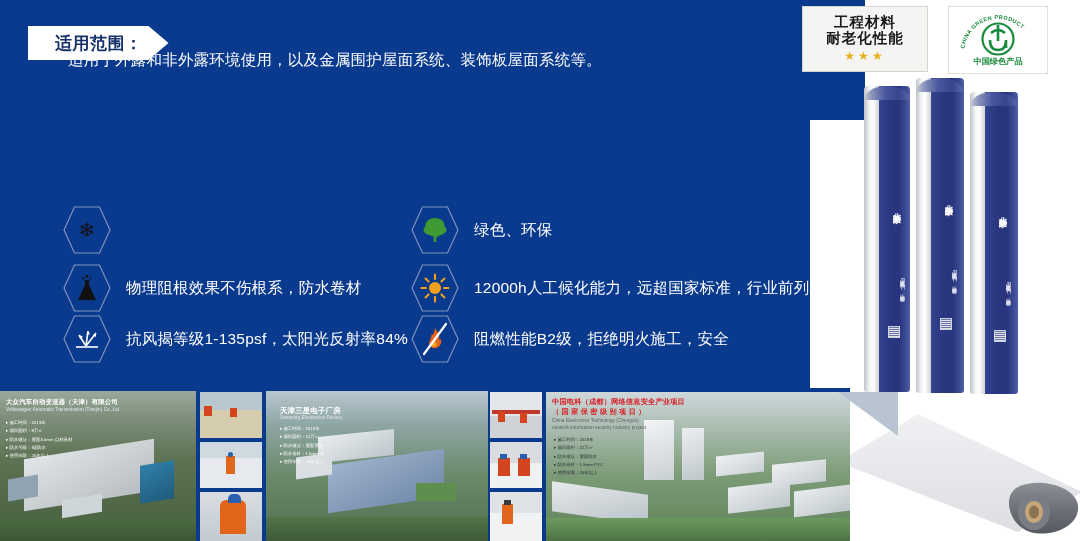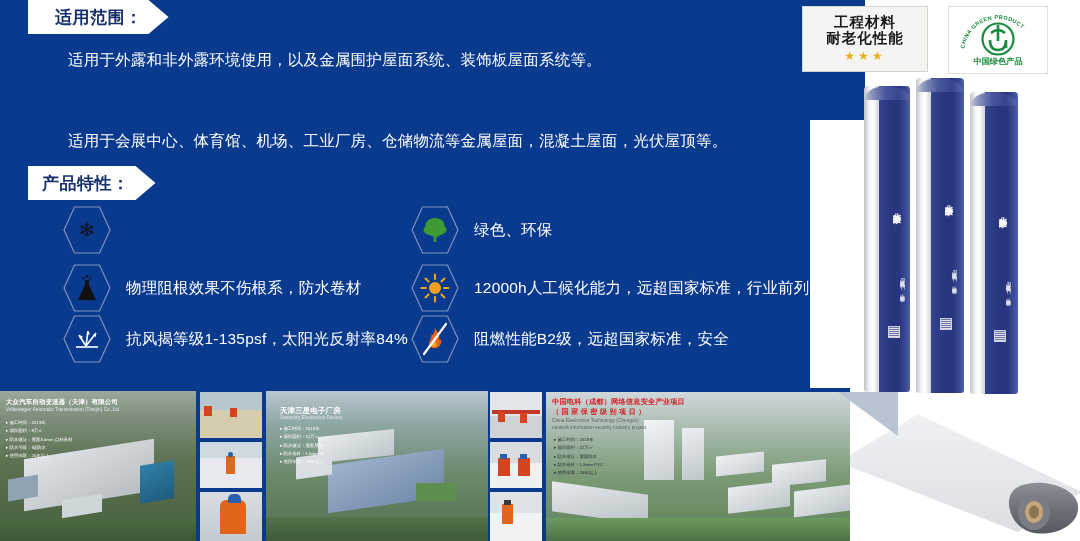--- a/index.html
+++ b/index.html
@@ -305,30 +305,26 @@
         <textPath href="#arcp" startOffset="4%">CHINA GREEN PRODUCT</textPath>
       </text>
       <circle cx="46" cy="30" r="15.5" fill="none" stroke="#1a8a3c" stroke-width="2.2"></circle>
       <path d="M 46 16 L 46 32" stroke="#1a8a3c" stroke-width="2.6" fill="none"></path>
       <path d="M 39 24 q 7 -6 14 0" stroke="#1a8a3c" stroke-width="2.6" fill="none"></path>
       <path d="M 38 31 q 0 10 8 10 q 8 0 8 -10 l 0 8" stroke="#1a8a3c" stroke-width="2.6" fill="none"></path>
       <text class="cgp-bottom" x="46" y="55" text-anchor="middle">中国绿色产品</text>
     </svg>
   </div>
 
-  <div class="tag" style="left:28px; top:0;padding-left:27px;">
+  <div class="tag" style="left:28px; top:26px;padding-left:27px;">
     <span>适用范围：</span>
   </div>
   <div class="body-line" style="left:68px; top:50px;">适用于外露和非外露环境使用，以及金属围护屋面系统、装饰板屋面系统等。</div>
 
-  <div class="body-line" style="left:68px; top:131px;">适用于会展中心、体育馆、机场、工业厂房、仓储物流等金属屋面，混凝土屋面，光伏屋顶等。</div>
-
-  <div class="tag" style="left:28px; top:166px;">
-    <span>产品特性：</span>
-  </div>
+
 
   <div class="feat" style="left:62px; top:205px;">
     <div class="hexwrap">
       <svg class="hexborder" width="50" height="50" viewBox="0 0 50 50">
         <polygon points="12.5,2 37.5,2 48,25 37.5,48 12.5,48 2,25" fill="none" stroke="#7f93c0" stroke-width="1.2"></polygon>
       </svg>
       <span class="glyph" style="font-size:20px;color:#111;">❄</span>
     </div>
   </div>
 
@@ -407,21 +403,21 @@
     <div class="hexwrap">
       <svg class="hexborder" width="50" height="50" viewBox="0 0 50 50">
         <polygon points="12.5,2 37.5,2 48,25 37.5,48 12.5,48 2,25" fill="none" stroke="#7f93c0" stroke-width="1.2"></polygon>
       </svg>
       <svg class="glyph" width="34" height="34" viewBox="0 0 34 34">
         <path d="M 17 6 C 20 11 22 13 21 18 C 24 15 24 21 21.5 24 C 19 27 13 27 11.5 23 C 10 19 14 17 13.5 12 C 15 14 16 12 17 6 Z" fill="#e8621a"></path>
         <path d="M 14 21 C 16 18 18 19 18.5 22 C 19 25 14 26 13.5 23.5 Z" fill="#f5a623"></path>
         <line x1="28" y1="2" x2="6" y2="32" stroke="#ffffff" stroke-width="2.2" stroke-linecap="round"></line>
       </svg>
     </div>
-    <div class="feat-text">阻燃性能B2级，远超国家标准，安全</div>
+    <div class="feat-text">阻燃性能B2级，拒绝明火施工，安全</div>
   </div>
 
   <div class="strip">
 
     <div class="panel" style="left:0px; width:262px;">
       <div class="photo" style="left:0; top:0; width:196px; height:150px;">
         <div class="aerial1"></div>
         <div class="bldg" style="left:24px;top:58px;width:130px;height:52px;background:linear-gradient(160deg,#e2e5e7,#b6bcc0);transform:skewY(-9deg);"></div>
         <div class="bldg" style="left:140px;top:72px;width:34px;height:38px;background:linear-gradient(160deg,#2f7fa8,#1f5c7c);transform:skewY(-9deg);"></div>
         <div class="bldg" style="left:8px;top:86px;width:30px;height:22px;background:#8fa3b2;transform:skewY(-9deg);"></div>

